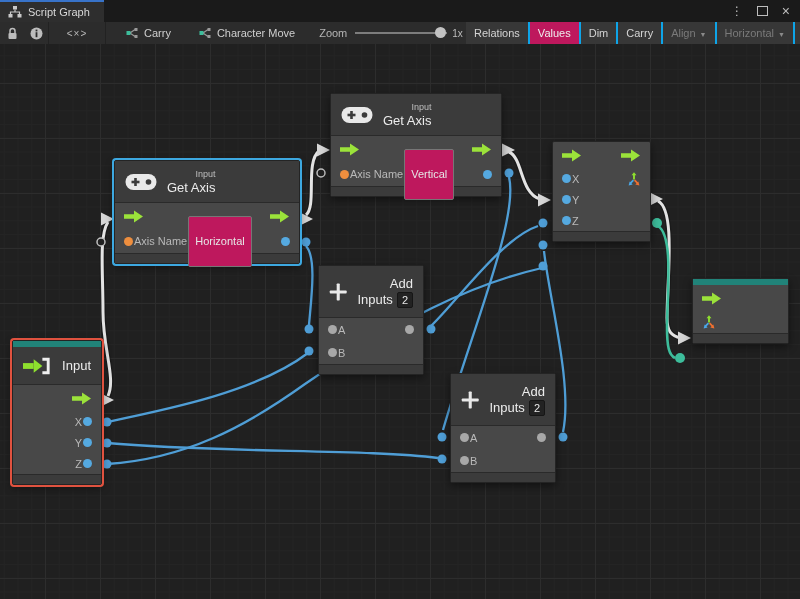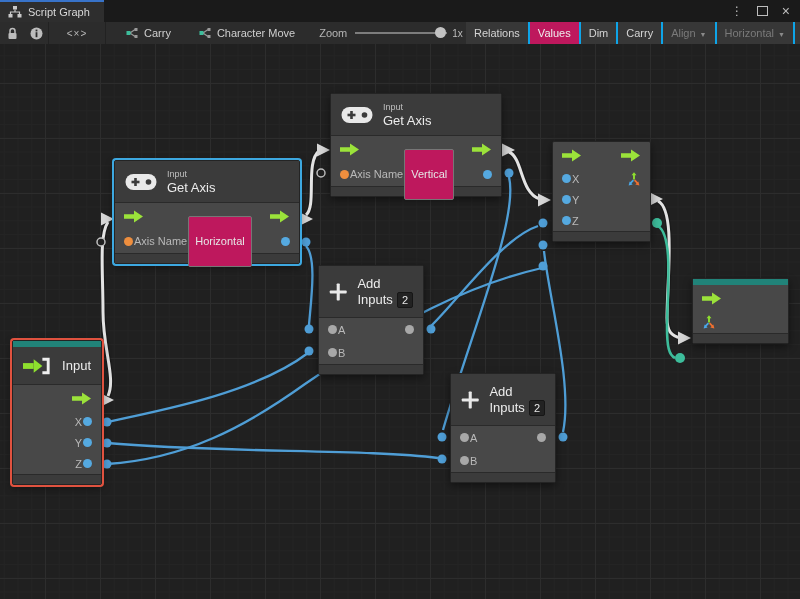--- a/index.html
+++ b/index.html
@@ -30,21 +30,21 @@
   .tbtn.disabled{color:#7a7a7a;}
   .dd{font-size:7px;margin-left:4px;color:#8a8a8a;}
   
   .canvas{position:absolute;left:0;top:44px;width:800px;height:555px;background-color:#202020;
     background-image:
       linear-gradient(#2d2d2d 1px,transparent 1px),
       linear-gradient(90deg,#2d2d2d 1px,transparent 1px),
       linear-gradient(#242424 1px,transparent 1px),
       linear-gradient(90deg,#242424 1px,transparent 1px);
     background-size:55px 55px,55px 55px,13.75px 13.75px,13.75px 13.75px;
-    background-position:45px 39px,45px 39px,3.75px 11.25px,3.75px 11.25px;}
+    background-position:45px 39px,45px 39px,3.75px 11.25px,3.75px 11.25px;text-align:right;}
   .wires{position:absolute;left:0;top:0;}
   .wirew{fill:none;stroke:#e3e3e3;stroke-width:3;}
   .wirewsh{fill:none;stroke:#141414;stroke-width:5.5;opacity:.45;}
   .wireb{fill:none;stroke:#4f9ed6;stroke-width:2.3;}
   .wiret{fill:none;stroke:#3dbd9b;stroke-width:2.6;}
   .tri{fill:#d6d6d6;}
   
   .node{position:absolute;background:#484848;border:1px solid #242424;border-radius:2px;box-shadow:0 3px 9px rgba(0,0,0,.45);}
   .node.sel-blue{box-shadow:0 0 0 2px #3da8e0,0 3px 9px rgba(0,0,0,.45);}
   .node.sel-red{box-shadow:0 0 0 2px #e0523f,0 3px 9px rgba(0,0,0,.45);}

